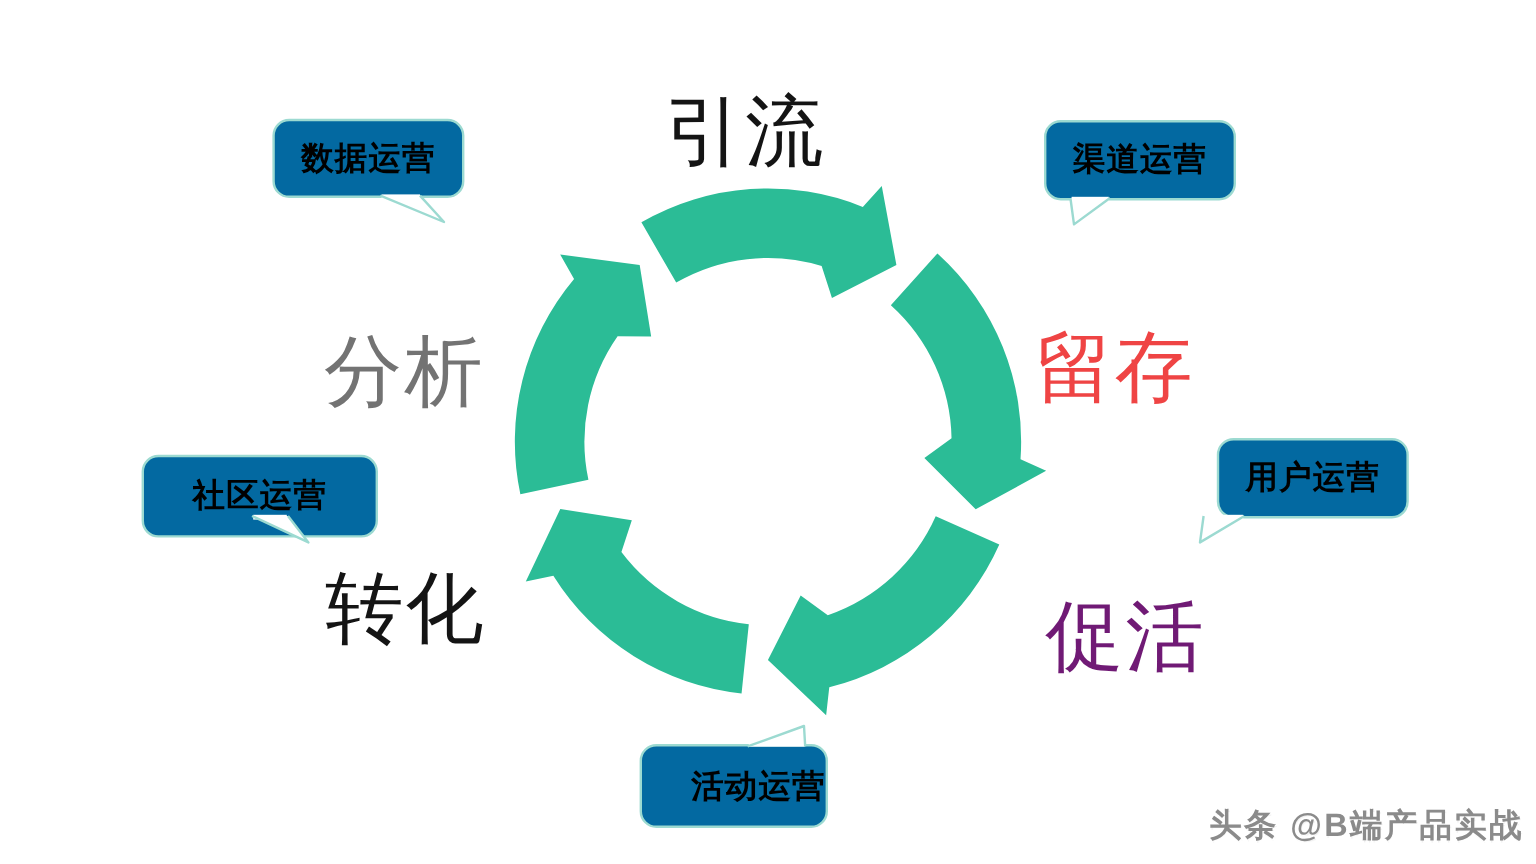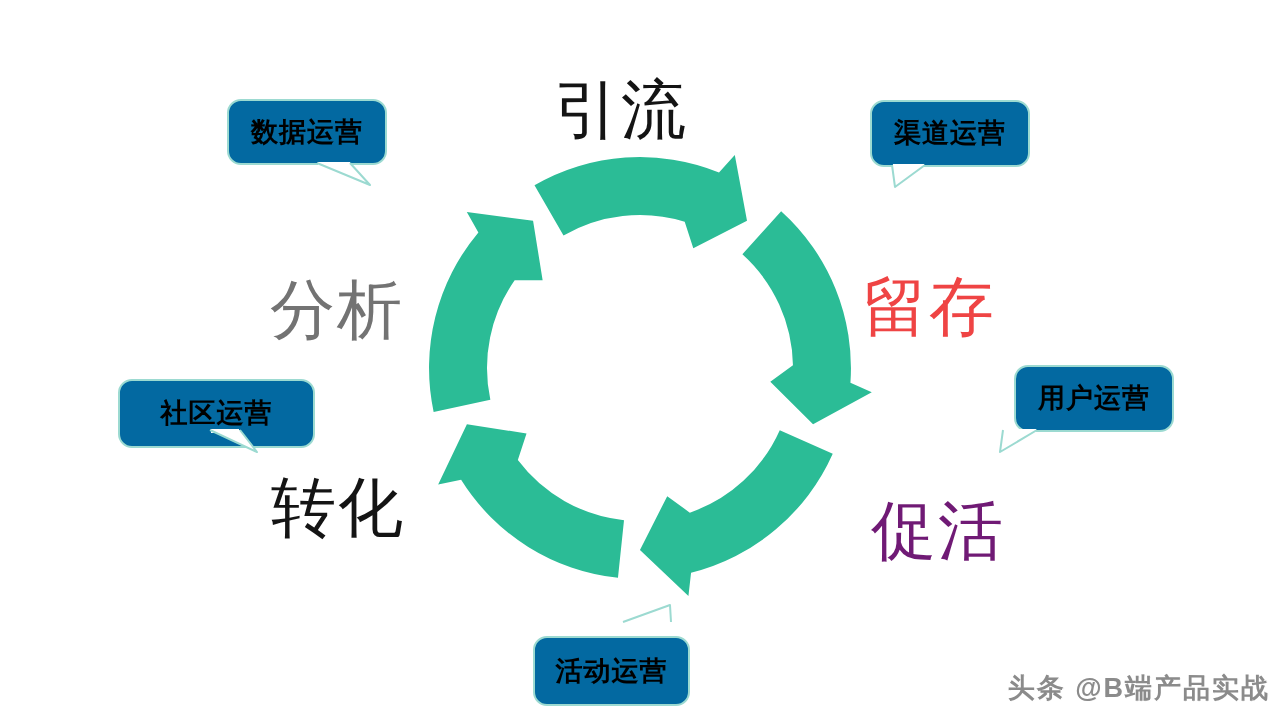--- a/index.html
+++ b/index.html
@@ -38,21 +38,21 @@
     font-size: 27px;
     font-weight: 700;
     letter-spacing: 1px;
     white-space: nowrap;
     line-height: 1;
   }
   .bubble-data      { left: 227px; top: 99px;  width: 160px; height: 66px; }
   .bubble-channel   { left: 870px; top: 100px; width: 160px; height: 67px; }
   .bubble-community { left: 118px; top: 379px; width: 197px; height: 69px; }
   .bubble-user      { left: 978px; top: 365px; width: 160px; height: 67px; margin-left: 36px; }
-  .bubble-activity  { left: 533px; top: 636px; width: 157px; height: 70px; }
+  .bubble-activity  { left: 533px; top: 620px; width: 157px; height: 70px; justify-content: flex-end; }
 
   .tail { position: absolute; overflow: visible; }
   .tail-data      { left: 227px; top: 162px; }
   .tail-channel   { left: 870px; top: 164px; }
   .tail-community { left: 118px; top: 429px; }
   .tail-user      { left: 978px; top: 429px; }
   .tail-activity  { left: 533px; top: 598px; }
 
   .watermark {
     position: absolute;

